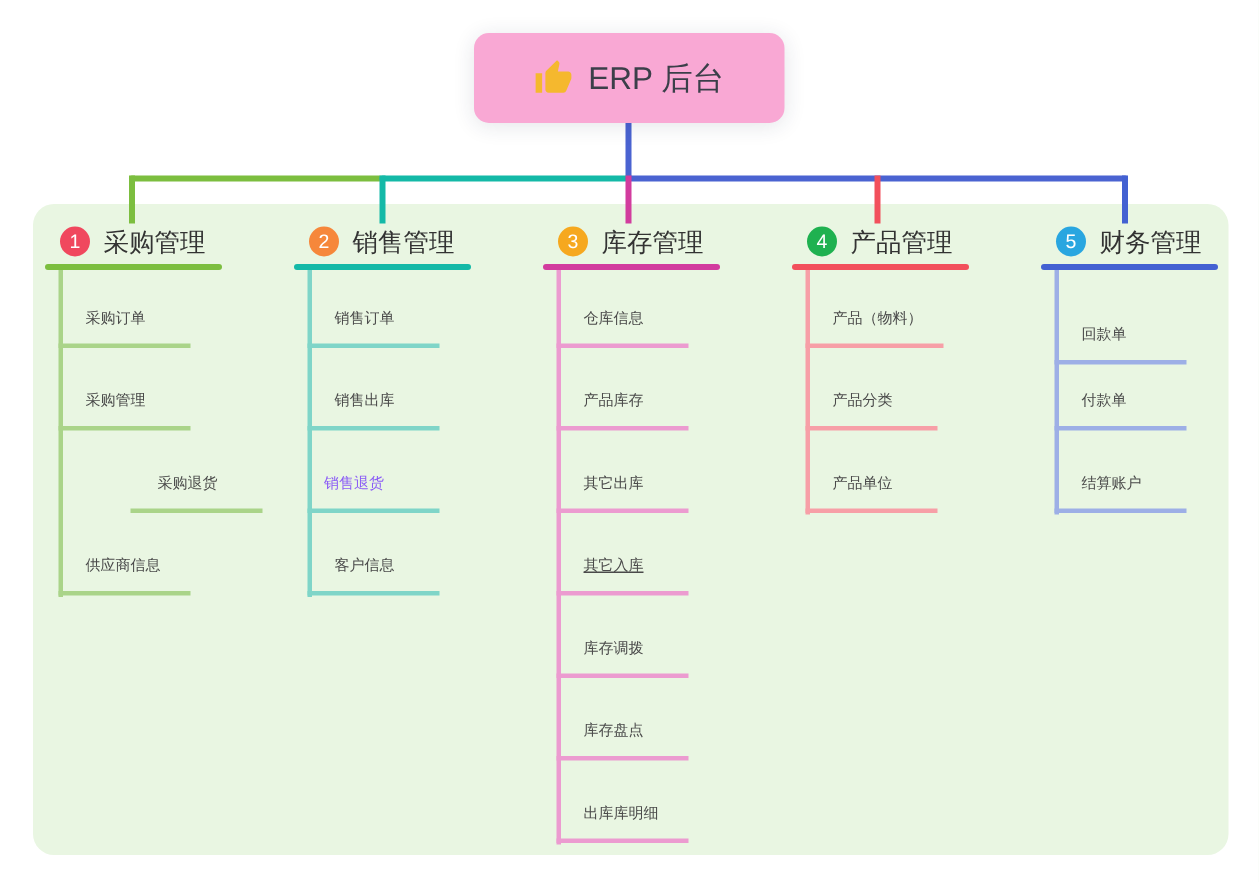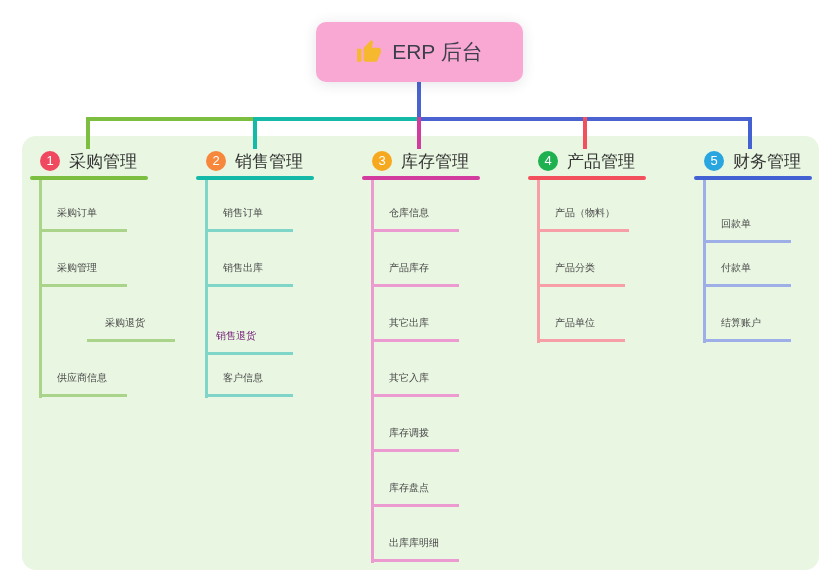--- a/index.html
+++ b/index.html
@@ -80,37 +80,37 @@
   <div class="branch" style="left: 196px;">
     <div class="branch-header">
       <span class="badge" style="background: rgb(246, 135, 59);">2</span>
       <span class="branch-label" style="color: rgb(51, 51, 51);">销售管理</span>
     </div>
     <div class="header-underline" style="background: rgb(20, 185, 167);"></div>
     <div class="child-rail" style="background: rgb(127, 213, 200); height: 218px;"></div>
     <div class="children">
           <div class="child" style="top: 55px; border-bottom-color: rgb(127, 213, 200); color: rgb(74, 74, 74);"><span>销售订单</span></div>
           <div class="child" style="top: 110px; border-bottom-color: rgb(127, 213, 200); color: rgb(74, 74, 74);"><span>销售出库</span></div>
-          <div class="child" style="top: 178px; border-bottom-color: rgb(127, 213, 200); color: #701a75; padding-left: 11px;"><span>销售退货</span></div>
+          <div class="child" style="top: 165px; border-bottom-color: rgb(127, 213, 200); color: #8b5cf6; padding-left: 11px;"><span>销售退货</span></div>
           <div class="child" style="top: 220px; border-bottom-color: rgb(127, 213, 200); color: rgb(74, 74, 74);"><span>客户信息</span></div>
         </div>
   </div>
 
   <div class="branch" style="left: 362px;">
     <div class="branch-header">
       <span class="badge" style="background: rgb(246, 168, 31);">3</span>
       <span class="branch-label" style="color: rgb(51, 51, 51);">库存管理</span>
     </div>
     <div class="header-underline" style="background: rgb(210, 60, 158);"></div>
     <div class="child-rail" style="background: rgb(236, 155, 208); height: 383px;"></div>
     <div class="children">
           <div class="child" style="top: 55px; border-bottom-color: rgb(236, 155, 208); color: rgb(74, 74, 74);"><span>仓库信息</span></div>
           <div class="child" style="top: 110px; border-bottom-color: rgb(236, 155, 208); color: rgb(74, 74, 74);"><span>产品库存</span></div>
           <div class="child" style="top: 165px; border-bottom-color: rgb(236, 155, 208); color: rgb(74, 74, 74);"><span>其它出库</span></div>
-          <div class="child" style="top: 220px; border-bottom-color: rgb(236, 155, 208); color: rgb(74, 74, 74);"><span>其它入库</span></div>
+          <div class="child" style="top: 220px; border-bottom-color: rgb(236, 155, 208); color: rgb(74, 74, 74); text-decoration: underline;"><span>其它入库</span></div>
           <div class="child" style="top: 275px; border-bottom-color: rgb(236, 155, 208); color: rgb(74, 74, 74);"><span>库存调拨</span></div>
           <div class="child" style="top: 330px; border-bottom-color: rgb(236, 155, 208); color: rgb(74, 74, 74);"><span>库存盘点</span></div>
           <div class="child" style="top: 385px; border-bottom-color: rgb(236, 155, 208); color: rgb(74, 74, 74);"><span>出库库明细</span></div>
         </div>
   </div>
 
   <div class="branch" style="left: 528px;">
     <div class="branch-header">
       <span class="badge" style="background: rgb(31, 177, 80);">4</span>
       <span class="branch-label" style="color: rgb(51, 51, 51);">产品管理</span>

